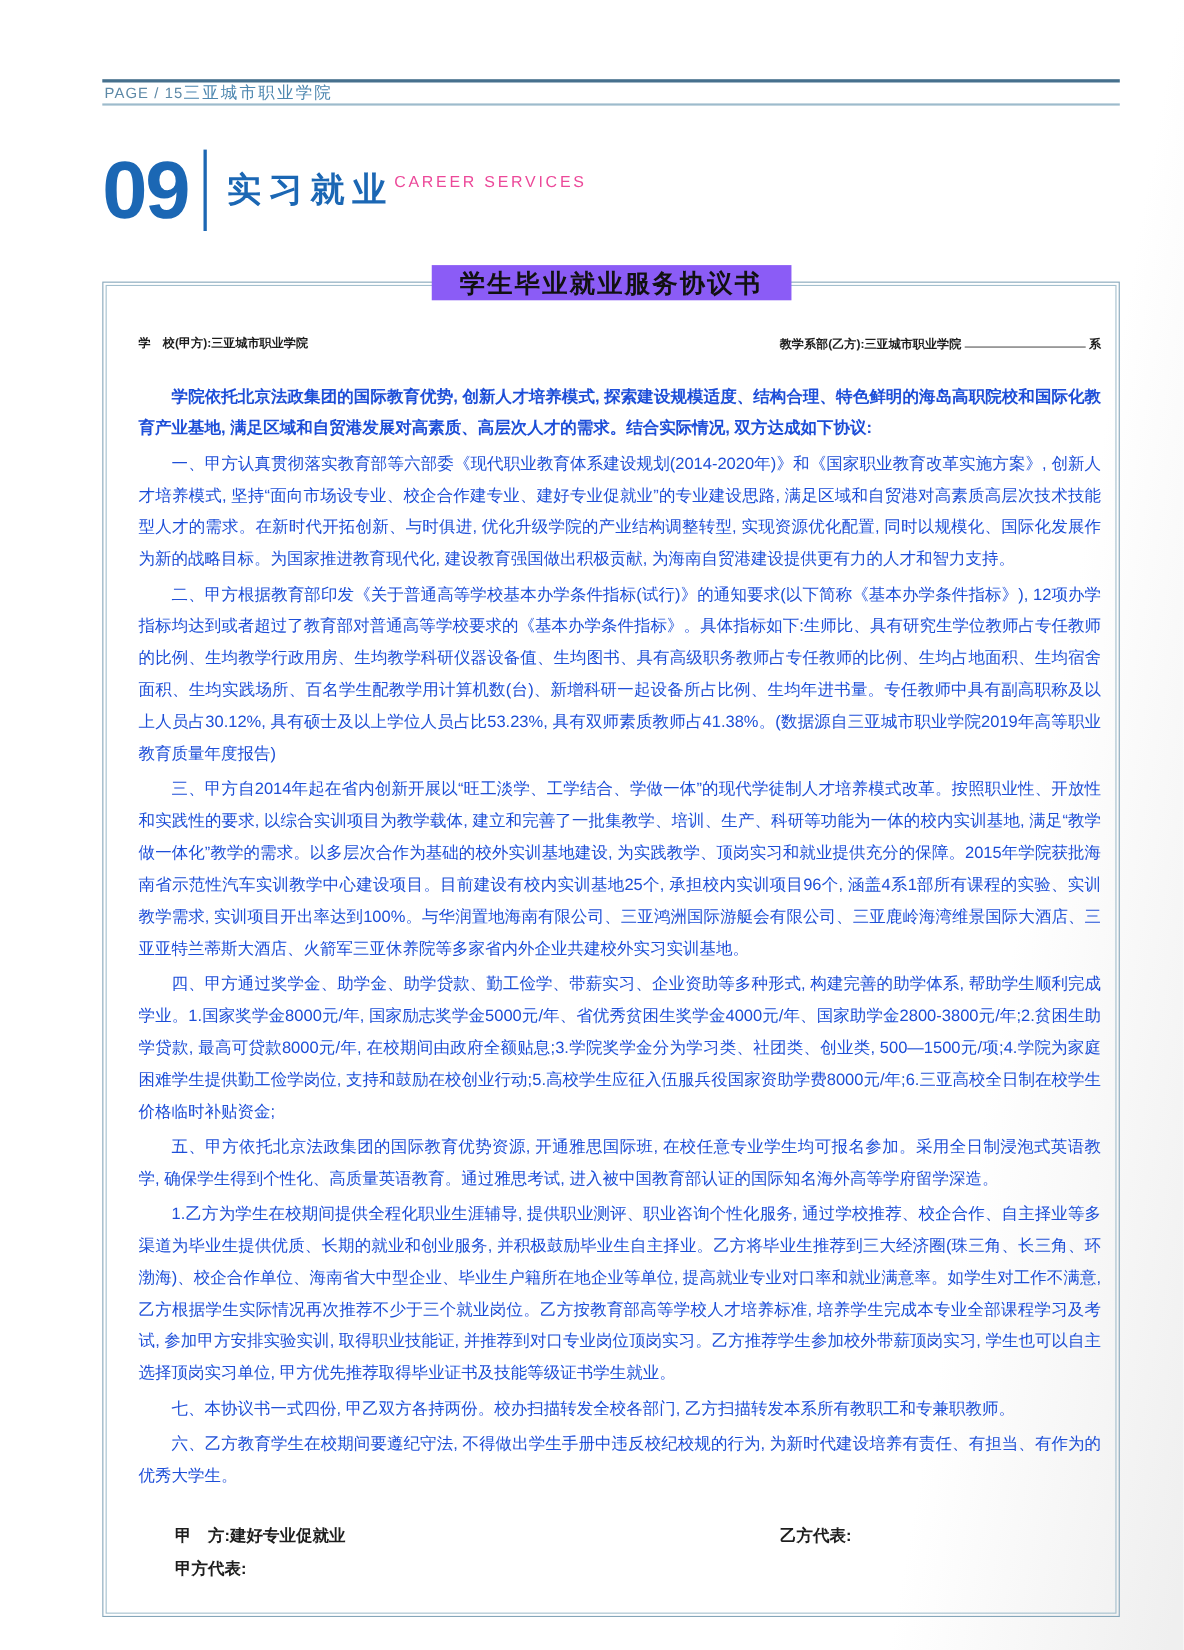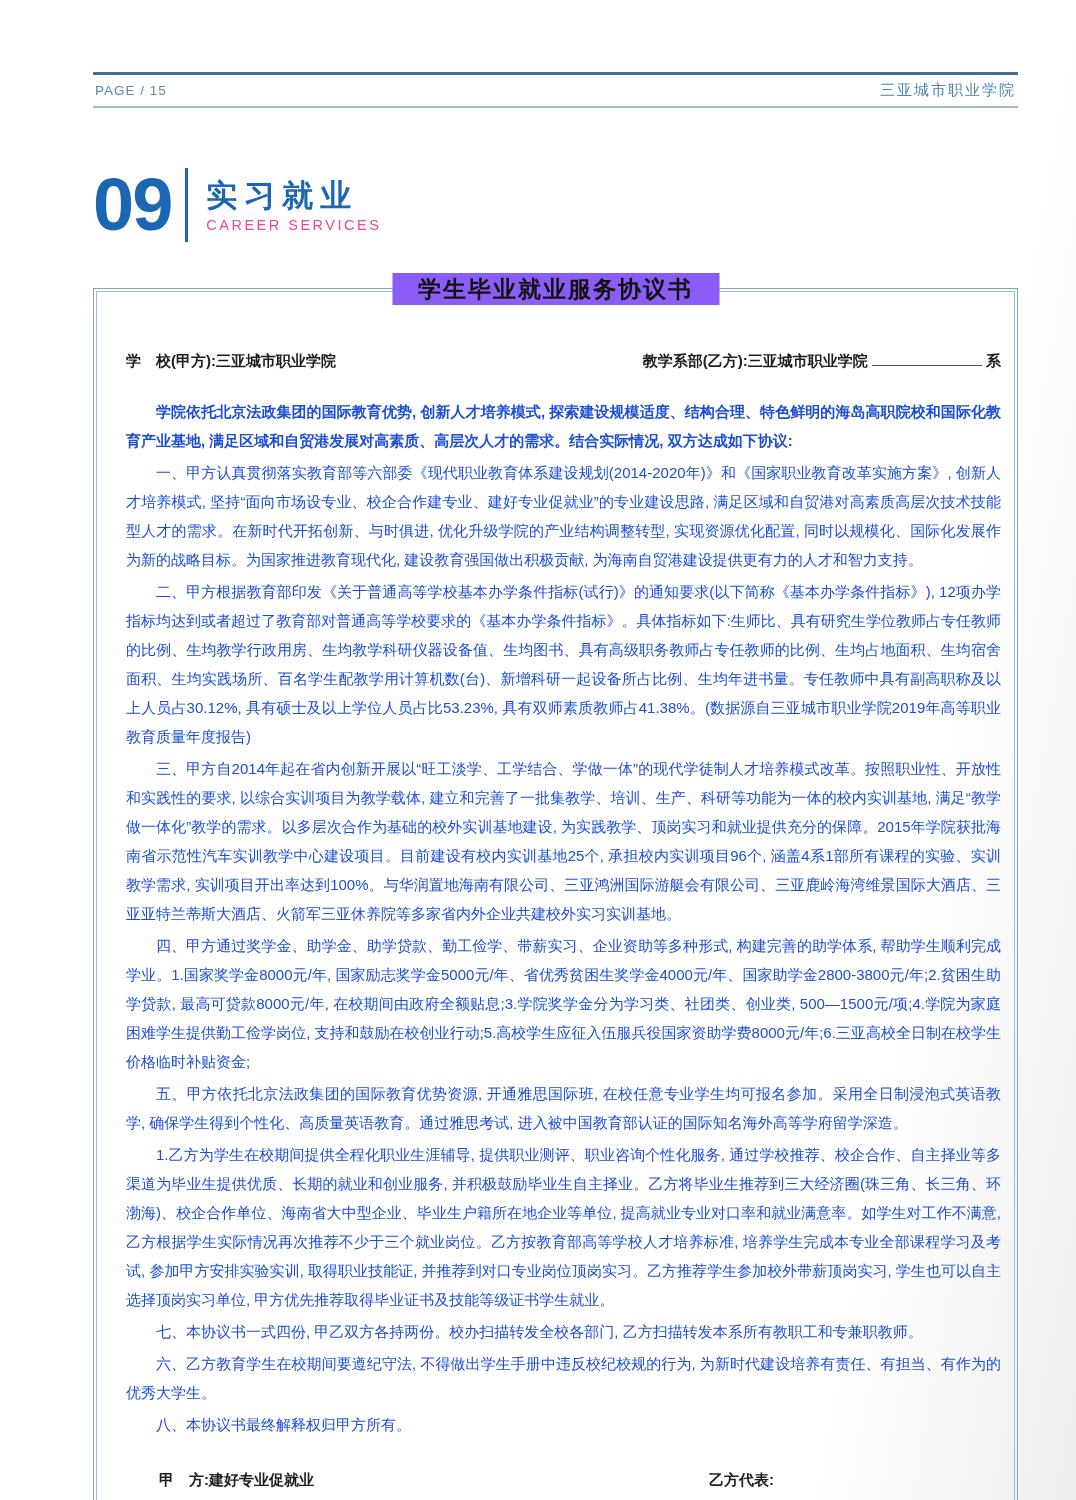--- a/index.html
+++ b/index.html
@@ -10,35 +10,35 @@
     font-family: "Liberation Sans", "DejaVu Sans", sans-serif;
     background: linear-gradient(100deg, #ffffff 0%, #ffffff 80%, #efefef 99%);
     color: #1d1d1d;
     overflow: hidden;
   }
   .content { padding: 72px 58px 0 93px; }
 
   
   .hdr-toprule { border-top: 3px solid #46708d; }
   .hdr-row {
-    display: flex; justify-content: space-between; align-items: center;
-    height: 31px; padding: 0 2px;
+    display: flex; align-items: center;
+    height: 19px; padding: 0 2px;
   }
   .page-label { font-size: 13.5px; color: #5d89a7; letter-spacing: 1px; }
   .school-name { font-size: 15px; color: #4c86af; letter-spacing: 2px; }
   .hdr-botrule { border-top: 2px solid #9dbbcc; }
 
   
-  .section-banner { display: flex; align-items: center; margin-top: 52px; height: 90px; }
+  .section-banner { display: flex; align-items: center; margin-top: 32px; height: 90px; }
   .sec-number {
     font-size: 74px; font-weight: 800; color: #1b67b4;
     line-height: 80px; letter-spacing: -2px;
   }
   .sec-divider { width: 3px; height: 74px; background: #1b67b4; margin: 0 18px 0 14px; }
-  .sec-titles { display: flex; flex-direction: column; }
+  .sec-titles { display: flex; flex-direction: row; }
   .sec-title-cn { font-size: 31px; font-weight: 700; color: #1b67b4; letter-spacing: 7px; line-height: 36px; }
   .sec-title-en { font-size: 14.5px; color: #ec4899; letter-spacing: 2.5px; margin-top: 3px; }
 
   
   .agreement {
     position: relative;
     margin-top: 38px;
     border: 1px solid #85a6ba;
     padding: 2px;
   }
@@ -54,23 +54,23 @@
     background: #8b5cf6;
     padding: 0 26px;
     font-size: 23px; font-weight: 700; color: #111;
     letter-spacing: 2px;
     white-space: nowrap;
     line-height: 32px;
     z-index: 2;
   }
 
   .parties-row {
-    display: flex; justify-content: space-between; align-items: flex-end;
-    font-size: 15px; font-weight: 700;
-    margin-top: 20px;
+    display: flex; justify-content: space-between; align-items: center;
+    font-size: 11px; font-weight: 700;
+    margin-top: 2px;
   }
   .blank {
     display: inline-block;
     border-bottom: 1.5px solid #555;
     height: 14px;
     vertical-align: baseline;
   }
   .blank.w110 { width: 110px; }
   .blank.w95  { width: 95px; }
   .blank.w65  { width: 65px; }
@@ -134,21 +134,20 @@
       <div class="doc-body">
         <p class="intro">学院依托北京法政集团的国际教育优势, 创新人才培养模式, 探索建设规模适度、结构合理、特色鲜明的海岛高职院校和国际化教育产业基地, 满足区域和自贸港发展对高素质、高层次人才的需求。结合实际情况, 双方达成如下协议:</p>
         <p class="clause">一、甲方认真贯彻落实教育部等六部委《现代职业教育体系建设规划(2014-2020年)》和《国家职业教育改革实施方案》, 创新人才培养模式, 坚持“面向市场设专业、校企合作建专业、建好专业促就业”的专业建设思路, 满足区域和自贸港对高素质高层次技术技能型人才的需求。在新时代开拓创新、与时俱进, 优化升级学院的产业结构调整转型, 实现资源优化配置, 同时以规模化、国际化发展作为新的战略目标。为国家推进教育现代化, 建设教育强国做出积极贡献, 为海南自贸港建设提供更有力的人才和智力支持。</p>
         <p class="clause">二、甲方根据教育部印发《关于普通高等学校基本办学条件指标(试行)》的通知要求(以下简称《基本办学条件指标》), 12项办学指标均达到或者超过了教育部对普通高等学校要求的《基本办学条件指标》。具体指标如下:生师比、具有研究生学位教师占专任教师的比例、生均教学行政用房、生均教学科研仪器设备值、生均图书、具有高级职务教师占专任教师的比例、生均占地面积、生均宿舍面积、生均实践场所、百名学生配教学用计算机数(台)、新增科研一起设备所占比例、生均年进书量。专任教师中具有副高职称及以上人员占30.12%, 具有硕士及以上学位人员占比53.23%, 具有双师素质教师占41.38%。(数据源自三亚城市职业学院2019年高等职业教育质量年度报告)</p>
         <p class="clause">三、甲方自2014年起在省内创新开展以“旺工淡学、工学结合、学做一体”的现代学徒制人才培养模式改革。按照职业性、开放性和实践性的要求, 以综合实训项目为教学载体, 建立和完善了一批集教学、培训、生产、科研等功能为一体的校内实训基地, 满足“教学做一体化”教学的需求。以多层次合作为基础的校外实训基地建设, 为实践教学、顶岗实习和就业提供充分的保障。2015年学院获批海南省示范性汽车实训教学中心建设项目。目前建设有校内实训基地25个, 承担校内实训项目96个, 涵盖4系1部所有课程的实验、实训教学需求, 实训项目开出率达到100%。与华润置地海南有限公司、三亚鸿洲国际游艇会有限公司、三亚鹿岭海湾维景国际大酒店、三亚亚特兰蒂斯大酒店、火箭军三亚休养院等多家省内外企业共建校外实习实训基地。</p>
         <p class="clause">四、甲方通过奖学金、助学金、助学贷款、勤工俭学、带薪实习、企业资助等多种形式, 构建完善的助学体系, 帮助学生顺利完成学业。1.国家奖学金8000元/年, 国家励志奖学金5000元/年、省优秀贫困生奖学金4000元/年、国家助学金2800-3800元/年;2.贫困生助学贷款, 最高可贷款8000元/年, 在校期间由政府全额贴息;3.学院奖学金分为学习类、社团类、创业类, 500—1500元/项;4.学院为家庭困难学生提供勤工俭学岗位, 支持和鼓励在校创业行动;5.高校学生应征入伍服兵役国家资助学费8000元/年;6.三亚高校全日制在校学生价格临时补贴资金;</p>
         <p class="clause">五、甲方依托北京法政集团的国际教育优势资源, 开通雅思国际班, 在校任意专业学生均可报名参加。采用全日制浸泡式英语教学, 确保学生得到个性化、高质量英语教育。通过雅思考试, 进入被中国教育部认证的国际知名海外高等学府留学深造。</p>
         <p class="clause">1.乙方为学生在校期间提供全程化职业生涯辅导, 提供职业测评、职业咨询个性化服务, 通过学校推荐、校企合作、自主择业等多渠道为毕业生提供优质、长期的就业和创业服务, 并积极鼓励毕业生自主择业。乙方将毕业生推荐到三大经济圈(珠三角、长三角、环渤海)、校企合作单位、海南省大中型企业、毕业生户籍所在地企业等单位, 提高就业专业对口率和就业满意率。如学生对工作不满意, 乙方根据学生实际情况再次推荐不少于三个就业岗位。乙方按教育部高等学校人才培养标准, 培养学生完成本专业全部课程学习及考试, 参加甲方安排实验实训, 取得职业技能证, 并推荐到对口专业岗位顶岗实习。乙方推荐学生参加校外带薪顶岗实习, 学生也可以自主选择顶岗实习单位, 甲方优先推荐取得毕业证书及技能等级证书学生就业。</p>
         <p class="clause">七、本协议书一式四份, 甲乙双方各持两份。校办扫描转发全校各部门, 乙方扫描转发本系所有教职工和专兼职教师。</p>
         <p class="clause">六、乙方教育学生在校期间要遵纪守法, 不得做出学生手册中违反校纪校规的行为, 为新时代建设培养有责任、有担当、有作为的优秀大学生。</p>
-        <p class="clause">八、本协议书最终解释权归甲方所有。</p>
       </div>
 
       <div class="signature">
         <div class="sig-col">
           <div class="sig-row">甲　方:建好专业促就业</div>
           <div class="sig-row">甲方代表:</div>
 
         </div>
         <div class="sig-col right">
           <div class="sig-row">乙方代表:</div>

